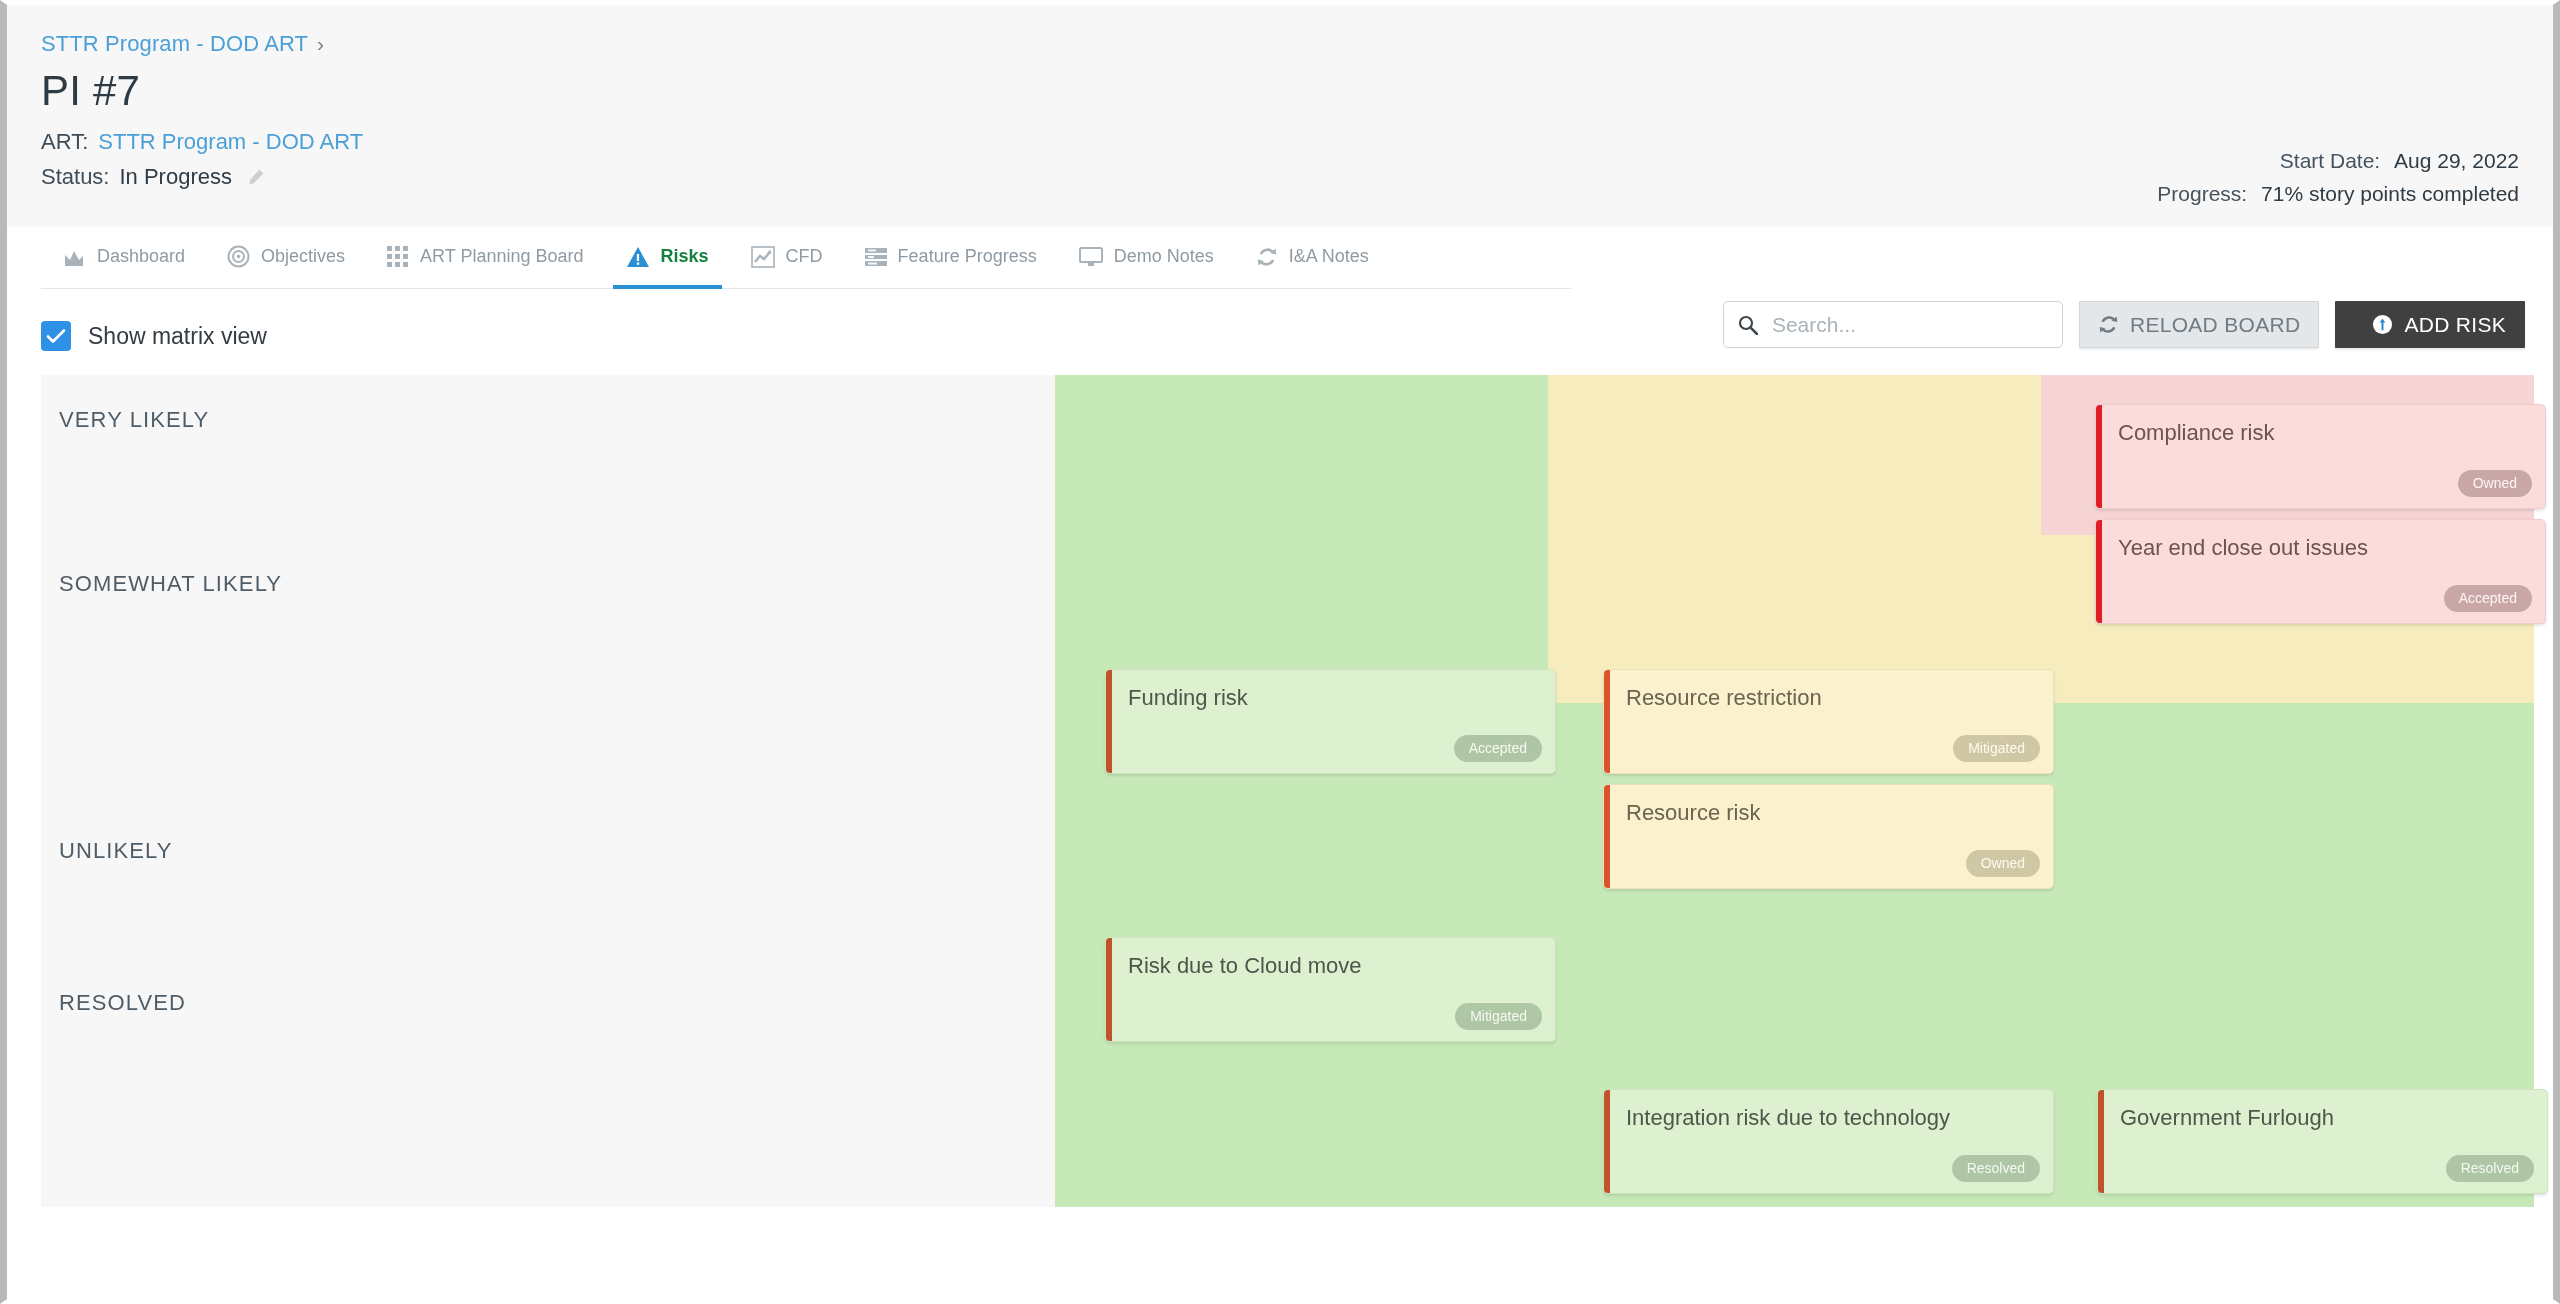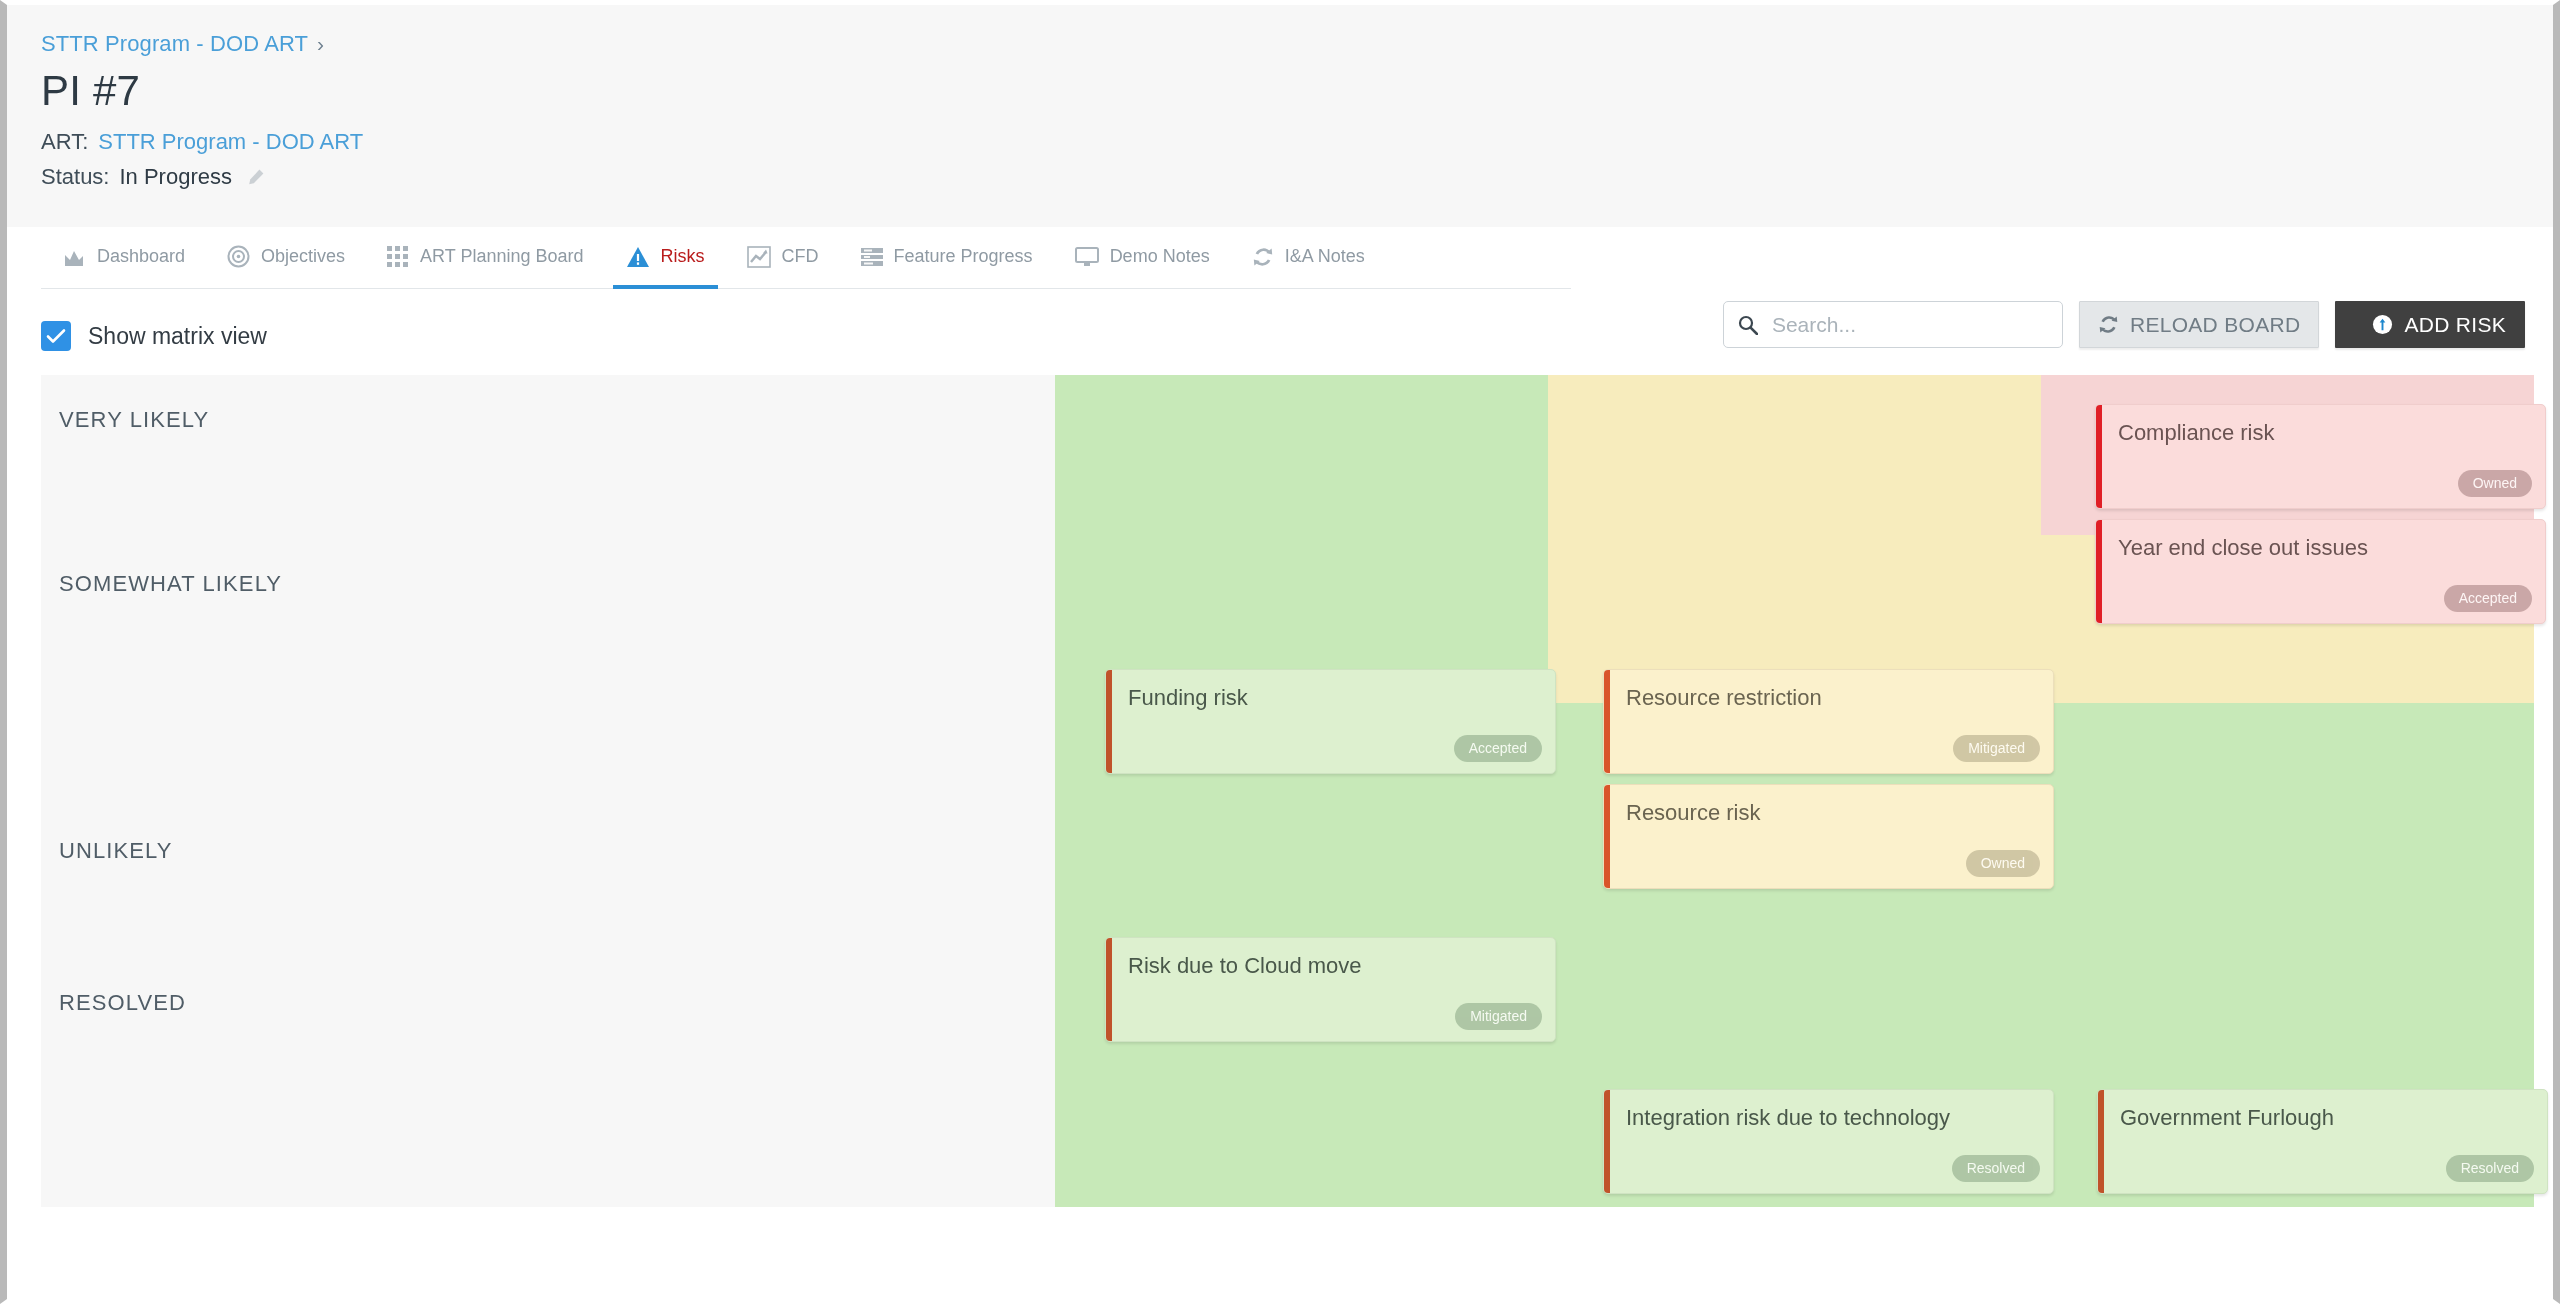--- a/index.html
+++ b/index.html
@@ -105,21 +105,21 @@
     gap: 11px;
     padding: 0 21px 16px 21px;
     font-size: 18px;
     color: #8f9aa3;
     cursor: pointer;
     position: relative;
     height: 100%;
     padding-top: 14px;
     white-space: nowrap;
   }
-  .tab.active { color: #b91c1c; }
+  .tab.active { color: #15803d; font-weight: bold; }
   .tab.active::after {
     content: "";
     position: absolute;
     left: 8px; right: 8px; bottom: -1px;
     height: 4px;
     background: #2b8fd6;
   }
   .tab .t-ico { display: inline-flex; align-items: center; }
   .tab .t-ico svg { display: block; }
 
@@ -302,20 +302,30 @@
     <div class="meta-row">
       <span class="meta-label">Status:</span>
       <span class="meta-value">In Progress</span>
       <span class="pencil">
         <svg width="19" height="19" viewBox="0 0 19 19">
               <path d="M13.4 1.6l4 4-9.6 9.6-4.6 1 1-4.6z" fill="#b5bcc2"></path>
             </svg>
       </span>
     </div>
 
+    <div class="header-right">
+      <div class="hr-row">
+        <span class="hr-label">Start Date:</span>
+        <span class="hr-val">Aug 29, 2022</span>
+      </div>
+      <div class="hr-row">
+        <span class="hr-label">Progress:</span>
+        <span class="hr-val">71% story points completed</span>
+      </div>
+    </div>
   </div>
 
   <div class="tabs-wrap">
     <div class="tabs">
 
       <div class="tab">
         <span class="t-ico">
           <svg width="24" height="22" viewBox="0 0 24 22">
                 <path d="M1 20h22M3 20V9l5 5 4-9 5 9 4-4v10z" fill="#a9b3bb"></path>
               </svg>

